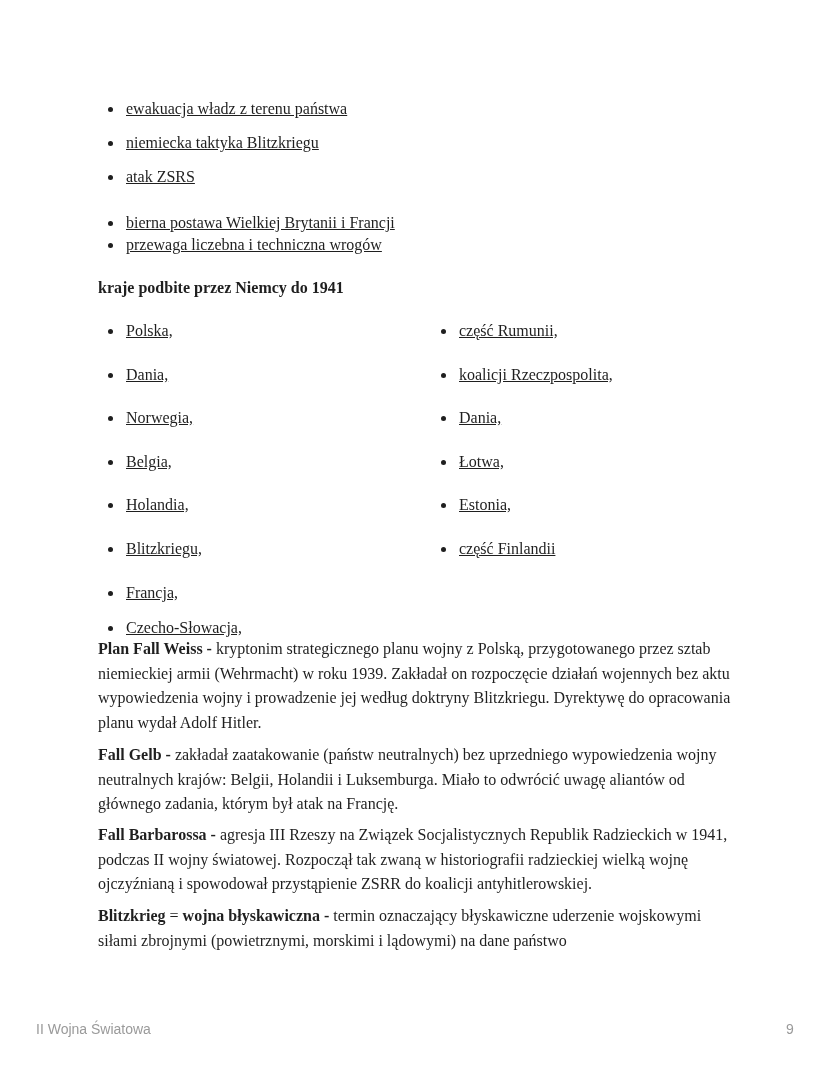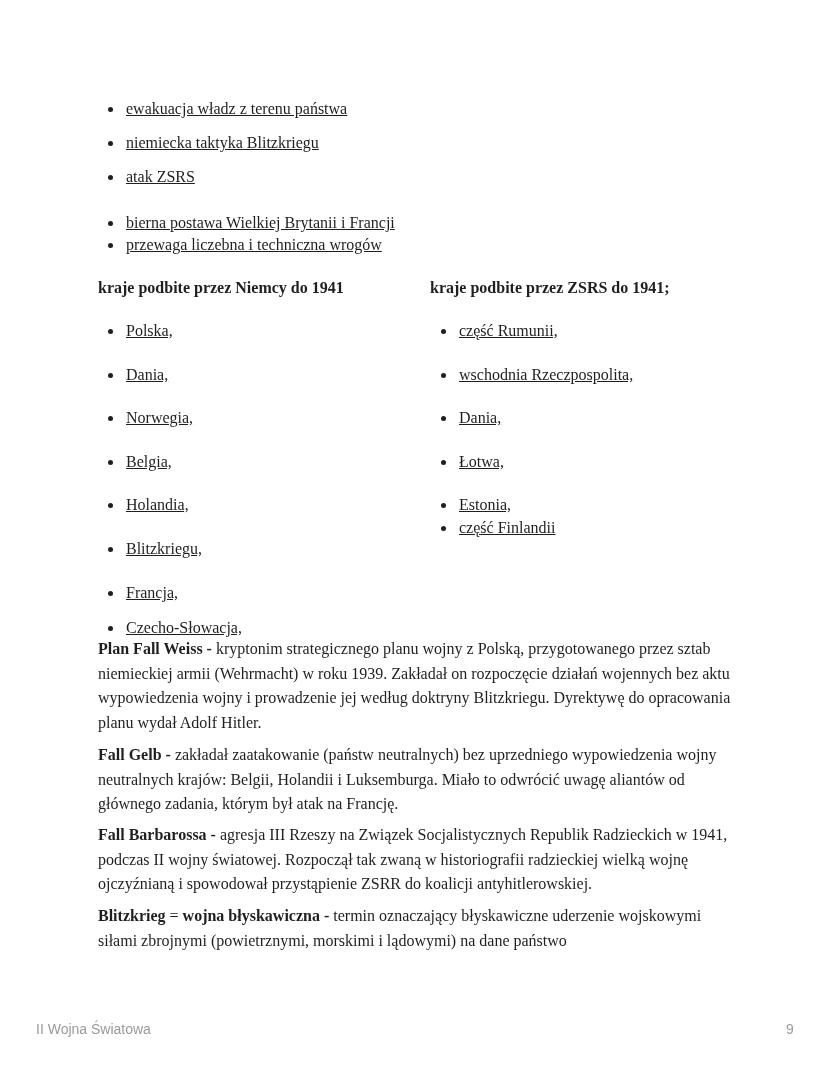--- a/index.html
+++ b/index.html
@@ -35,40 +35,39 @@
 
   <ul class="bullet-list">
     <li style="top:99px">ewakuacja władz z terenu państwa</li>
     <li style="top:133px">niemiecka taktyka Blitzkriegu</li>
     <li style="top:167px">atak ZSRS</li>
     <li style="top:213px">bierna postawa Wielkiej Brytanii i Francji</li>
     <li style="top:235px">przewaga liczebna i techniczna wrogów</li>
   </ul>
 
   <div class="col-heading" style="left:98px">kraje podbite przez Niemcy do 1941</div>
-  <div class="col-heading" style="left:430px">kraje podbite przez ZSRS do 1941;</div>
 
   <ul class="bullet-list">
     <li style="top:321px">Polska,</li>
     <li style="top:365px">Dania,</li>
     <li style="top:408px">Norwegia,</li>
     <li style="top:452px">Belgia,</li>
     <li style="top:495px">Holandia,</li>
     <li style="top:539px">Blitzkriegu,</li>
     <li style="top:583px">Francja,</li>
     <li style="top:618px">Czecho-Słowacja,</li>
   </ul>
 
   <ul class="bullet-list" style="position:absolute;left:333px;top:0;">
     <li style="top:321px">część Rumunii,</li>
-    <li style="top:365px">wschodnia Rzeczpospolita,</li>
+    <li style="top:365px">koalicji Rzeczpospolita,</li>
     <li style="top:408px">Dania,</li>
     <li style="top:452px">Łotwa,</li>
     <li style="top:495px">Estonia,</li>
-    <li style="top:518px">część Finlandii</li>
+    <li style="top:539px">część Finlandii</li>
   </ul>
 
   <p class="para" style="top:637px;margin:0">
     <b>Plan Fall Weiss -</b><span> kryptonim strategicznego planu wojny z Polską, przygotowanego przez sztab niemieckiej armii (Wehrmacht) w roku 1939. Zakładał on rozpoczęcie działań wojennych bez aktu wypowiedzenia wojny i prowadzenie jej według doktryny Blitzkriegu. Dyrektywę do opracowania planu wydał Adolf Hitler.</span>
   </p>
 
   <p class="para" style="top:743px;margin:0">
     <b>Fall Gelb -</b><span> zakładał zaatakowanie (państw neutralnych) bez uprzedniego wypowiedzenia wojny neutralnych krajów: Belgii, Holandii i Luksemburga. Miało to odwrócić uwagę aliantów od głównego zadania, którym był atak na Francję.</span>
   </p>
 

